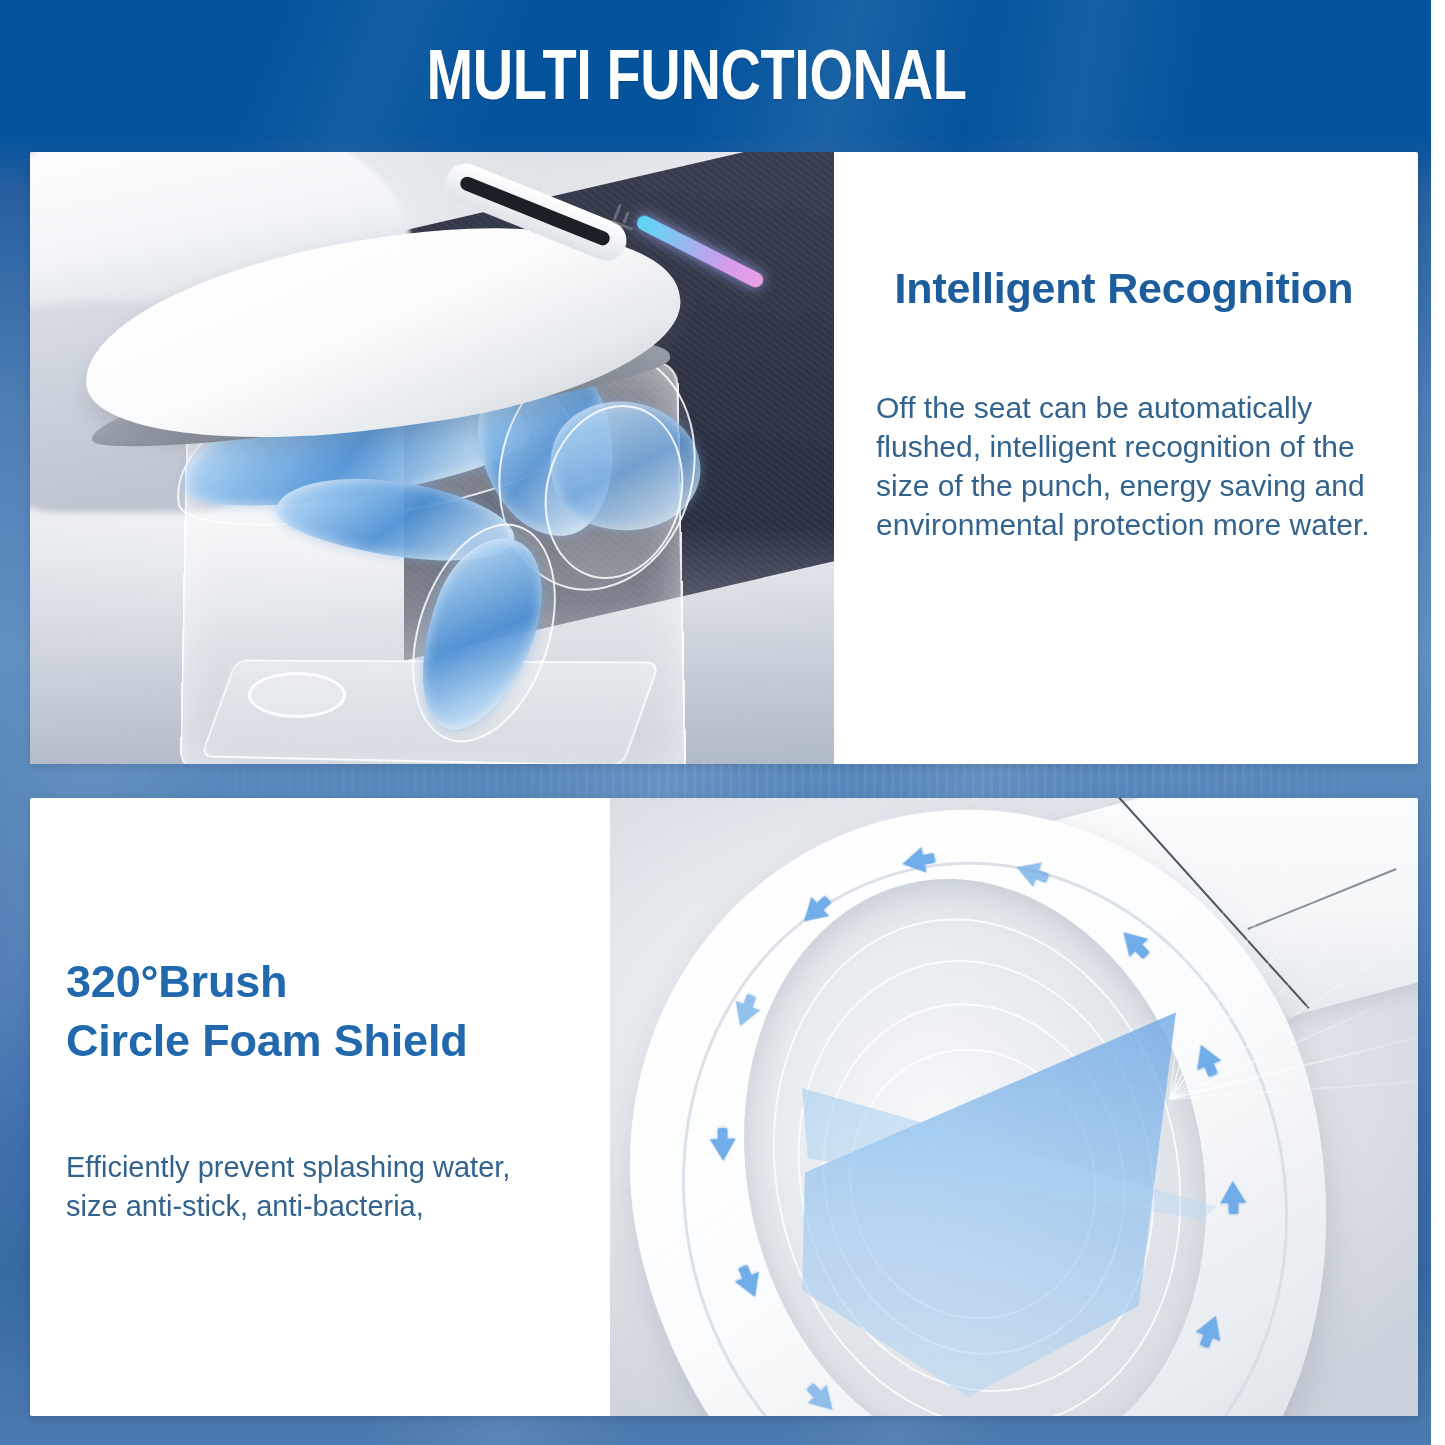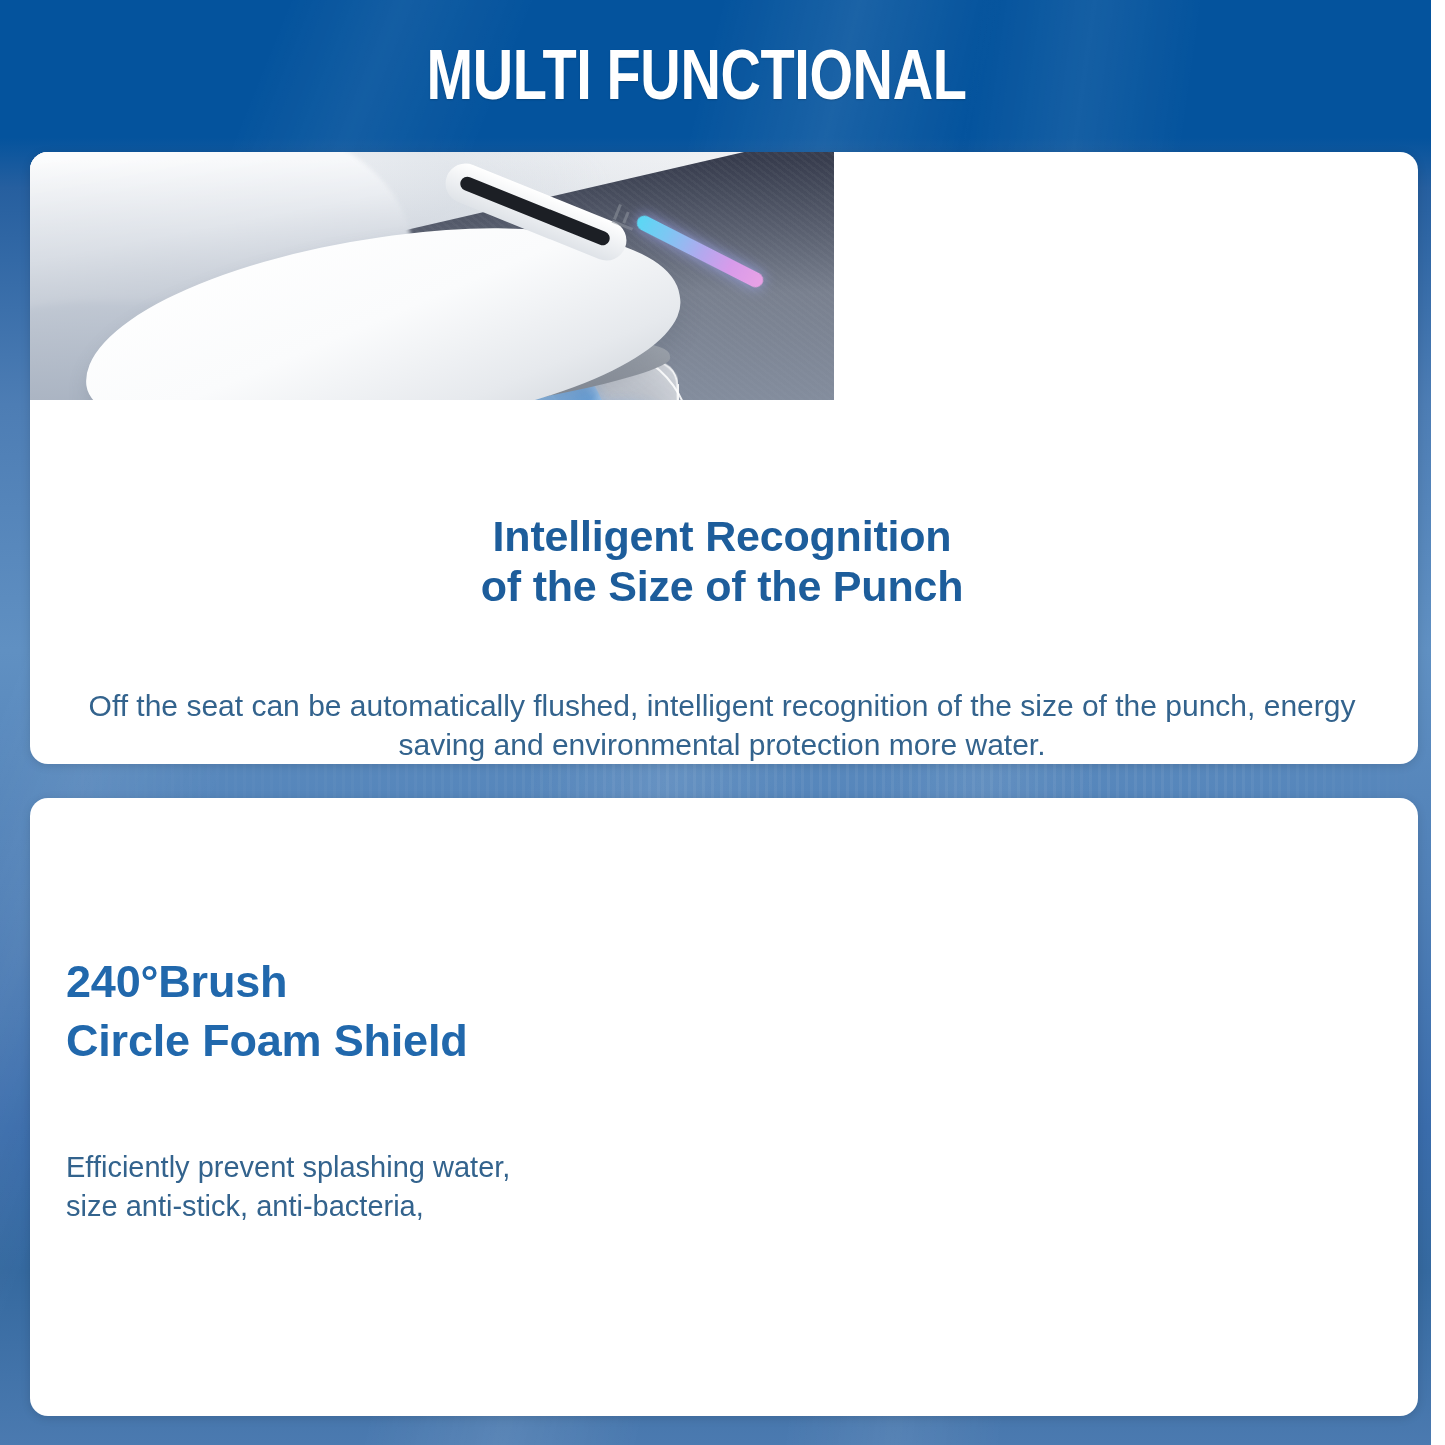--- a/index.html
+++ b/index.html
@@ -69,25 +69,24 @@
     transform-origin: center;
     white-space: nowrap;
     margin-right: 52px;
     text-shadow: 0 1px 2px rgba(0,0,0,.18);
   }
 
   
   .card {
     position: absolute;
     background: #ffffff;
-    border-radius: 18px;
+    border-radius: 2px;
     overflow: hidden;
     display: flex;
     box-shadow: 0 2px 10px rgba(0,0,0,.13);
-    flex-direction: column;
   }
   #card-top    { left: 30px; top: 152px; width: 1388px; height: 612px; }
   #card-bottom { left: 30px; top: 798px; width: 1388px; height: 618px; }
 
   .photo, .textpane { position: relative; height: 100%; }
 
   
   #photo-xray {
     width: 804px;
     background:
@@ -271,21 +270,21 @@
     letter-spacing: -0.2px;
   }
   #intelligent-heading { font-size: 43px; }
   .body-blue {
     color: #33638d;
     line-height: 1.30;
     font-size: 30px;
   }
   #intelligent-body {
     margin-top: 74px;
-    text-align: center;
+    text-align: left;
   }
 
   
   #pane-foam {
     width: 580px;
     box-sizing: border-box;
     padding: 155px 30px 0 36px;
     text-align: left;
   }
   #foam-heading {
@@ -463,32 +462,31 @@
           <i></i>
           <i></i>
           <i></i>
         </div>
       <div class="xr-rgb"></div>
     </div>
 
     <div class="textpane" id="pane-intelligent">
       <div class="head-blue" id="intelligent-heading">
         <span class="nowrapline">Intelligent Recognition</span>
-        <span class="nowrapline">of the Size of the Punch</span>
       </div>
       <div class="body-blue" id="intelligent-body">Off the seat can be automatically flushed, intelligent recognition of the size of the punch, energy saving and environmental protection more water.</div>
     </div>
 
   </div>
 
   <div class="card" id="card-bottom">
 
     <div class="textpane" id="pane-foam">
       <div class="head-blue" id="foam-heading">
-        <span class="nowrapline">240°Brush</span>
+        <span class="nowrapline">320°Brush</span>
         <span class="nowrapline">Circle Foam Shield</span>
       </div>
       <div class="body-blue" id="foam-body">
         <span class="nowrapline">Efficiently prevent splashing water,</span>
         <span class="nowrapline">size anti-stick, anti-bacteria,</span>
       </div>
     </div>
 
     <div class="photo" id="photo-bowl">
       <div class="bw-tank"></div>

